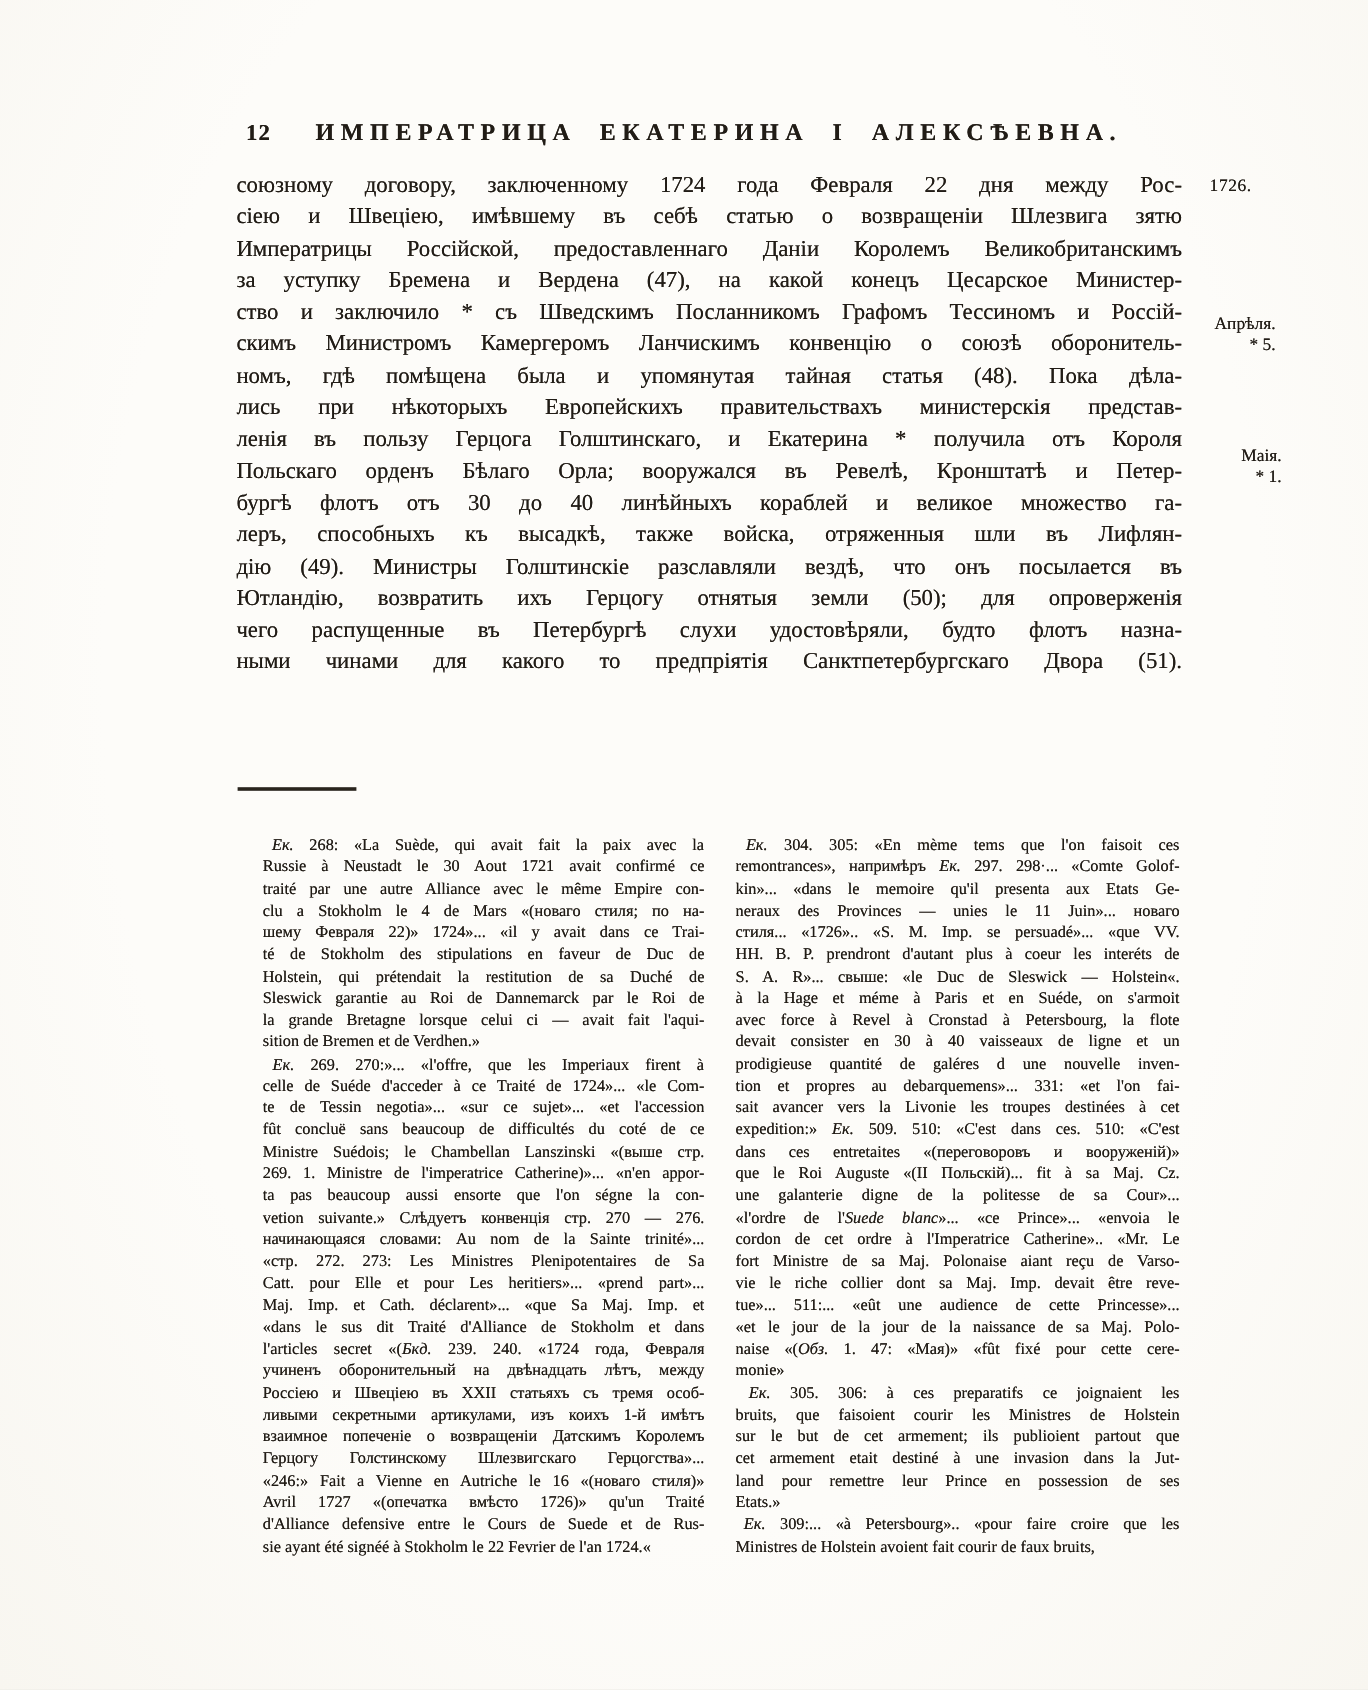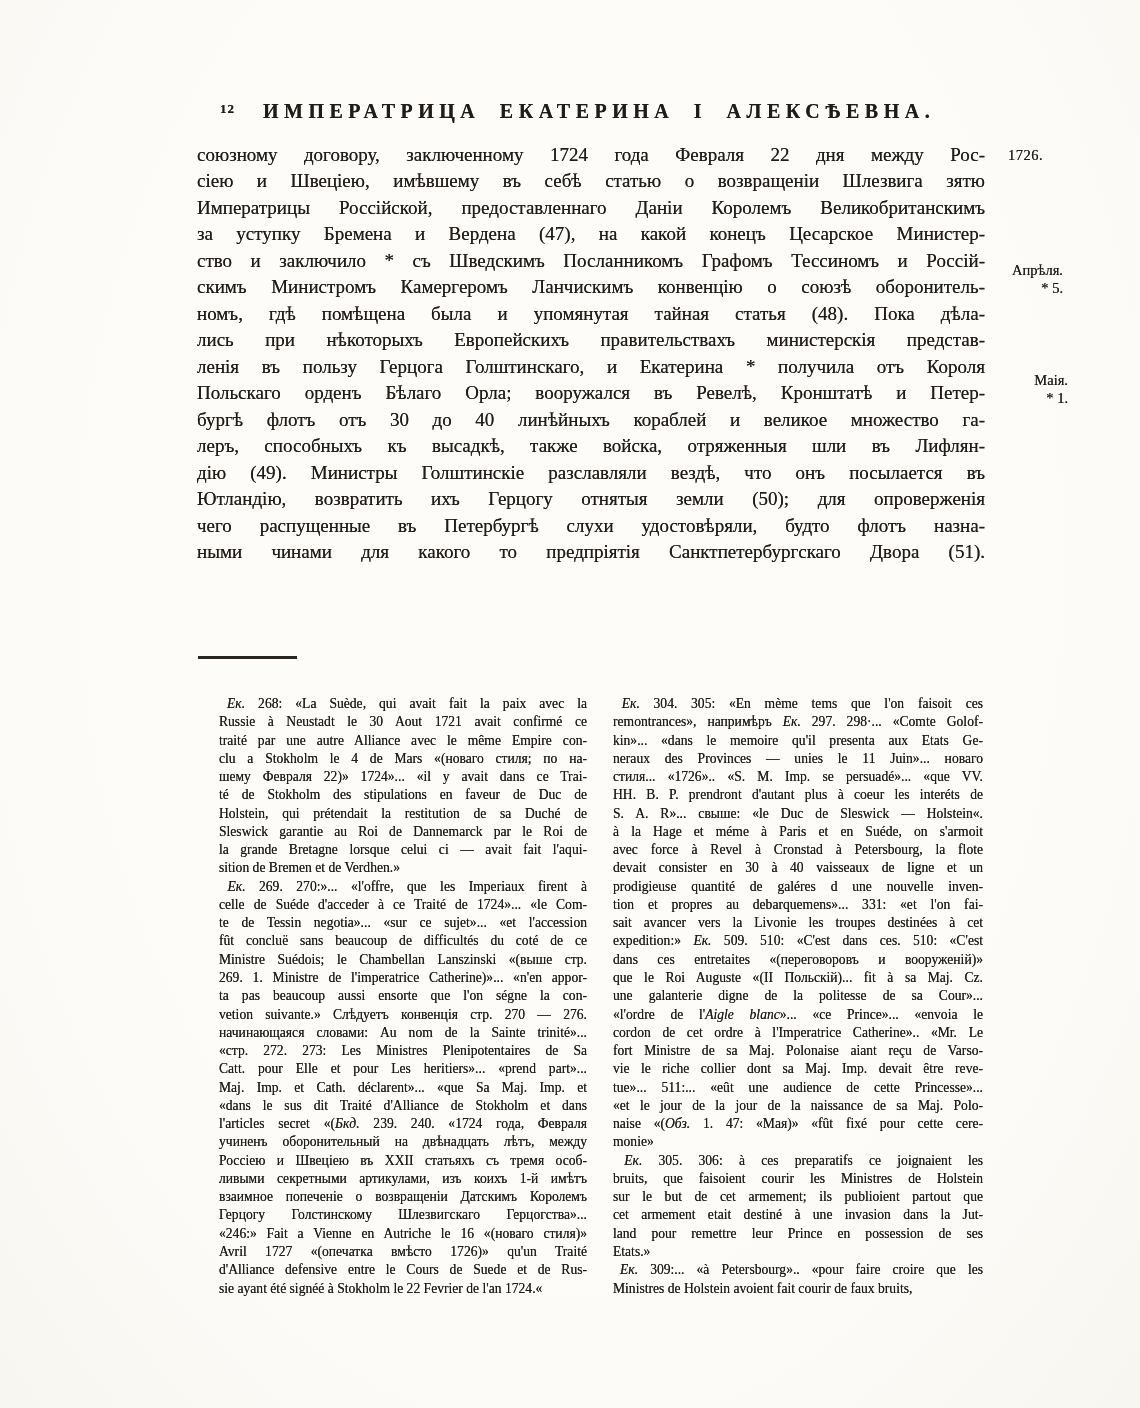--- a/index.html
+++ b/index.html
@@ -8,21 +8,21 @@
     width:1140px;height:1408px;
     background:#fcfbf7;
     background-image:radial-gradient(ellipse at 50% 40%, #fdfcf9 60%, #f8f6f0 100%);
     font-family:"Liberation Serif","DejaVu Serif",serif;
     color:#211c16;
     overflow:hidden;
     text-shadow:0 0 0.4px rgba(33,28,22,0.85);
   }
   
   .header-row{position:absolute;top:100px;left:197px;width:788px;height:26px;}
-  .page-num{position:absolute;left:23px;top:1px;font-size:13px;font-weight:bold;letter-spacing:1px;}
+  .page-num{position:absolute;left:8px;top:1px;font-size:19px;font-weight:bold;letter-spacing:1px;}
   .running-title{
     position:absolute;left:66px;top:0;
     font-size:20px;font-weight:bold;white-space:nowrap;
     letter-spacing:5.5px;word-spacing:9px;
   }
   
   .main-text{position:absolute;top:142px;left:197px;width:788px;font-size:19px;}
   .main-text .tline{
     height:26.47px;line-height:26.47px;
     text-align:justify;text-align-last:justify;
@@ -145,21 +145,21 @@
         <div class="fline">à la Hage et méme à Paris et en Suéde, on s'armoit</div>
         <div class="fline">avec force à Revel à Cronstad à Petersbourg, la flote</div>
         <div class="fline">devait consister en 30 à 40 vaisseaux de ligne et un</div>
         <div class="fline">prodigieuse quantité de galéres d une nouvelle inven-</div>
         <div class="fline">tion et propres au debarquemens»... 331: «et l'on fai-</div>
         <div class="fline">sait avancer vers la Livonie les troupes destinées à cet</div>
         <div class="fline">expedition:» <i>Ек.</i> 509. 510: «C'est dans ces. 510: «C'est</div>
         <div class="fline">dans ces entretaites «(переговоровъ и вооруженій)»</div>
         <div class="fline">que le Roi Auguste «(II Польскій)... fit à sa Maj. Cz.</div>
         <div class="fline">une galanterie digne de la politesse de sa Cour»...</div>
-        <div class="fline">«l'ordre de l'<i>Aigle blanc</i>»... «ce Prince»... «envoia le</div>
+        <div class="fline">«l'ordre de l'<i>Suede blanc</i>»... «ce Prince»... «envoia le</div>
         <div class="fline">cordon de cet ordre à l'Imperatrice Catherine».. «Mr. Le</div>
         <div class="fline">fort Ministre de sa Maj. Polonaise aiant reçu de Varso-</div>
         <div class="fline">vie le riche collier dont sa Maj. Imp. devait être reve-</div>
         <div class="fline">tue»... 511:... «eût une audience de cette Princesse»...</div>
         <div class="fline">«et le jour de la jour de la naissance de sa Maj. Polo-</div>
         <div class="fline">naise «(<i>Обз.</i> 1. 47: «Мая)» «fût fixé pour cette cere-</div>
         <div class="fline last">monie»</div>
       </div>
       <div class="fn">
         <div class="fline first">50. <i>Ек.</i> 305. 306: à ces preparatifs ce joignaient les</div>

